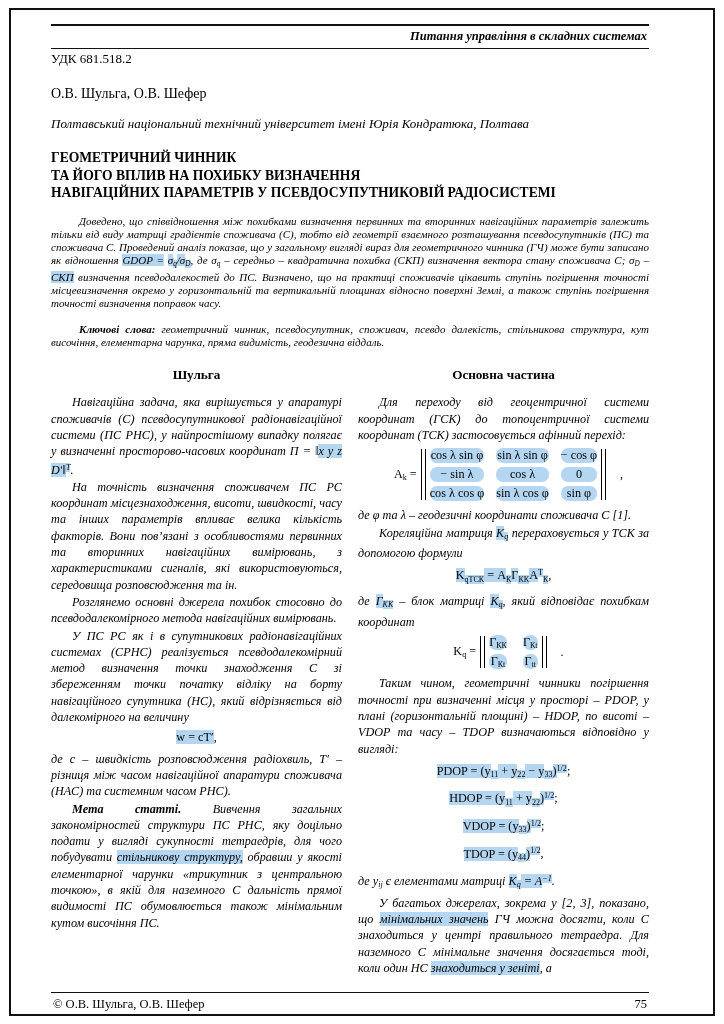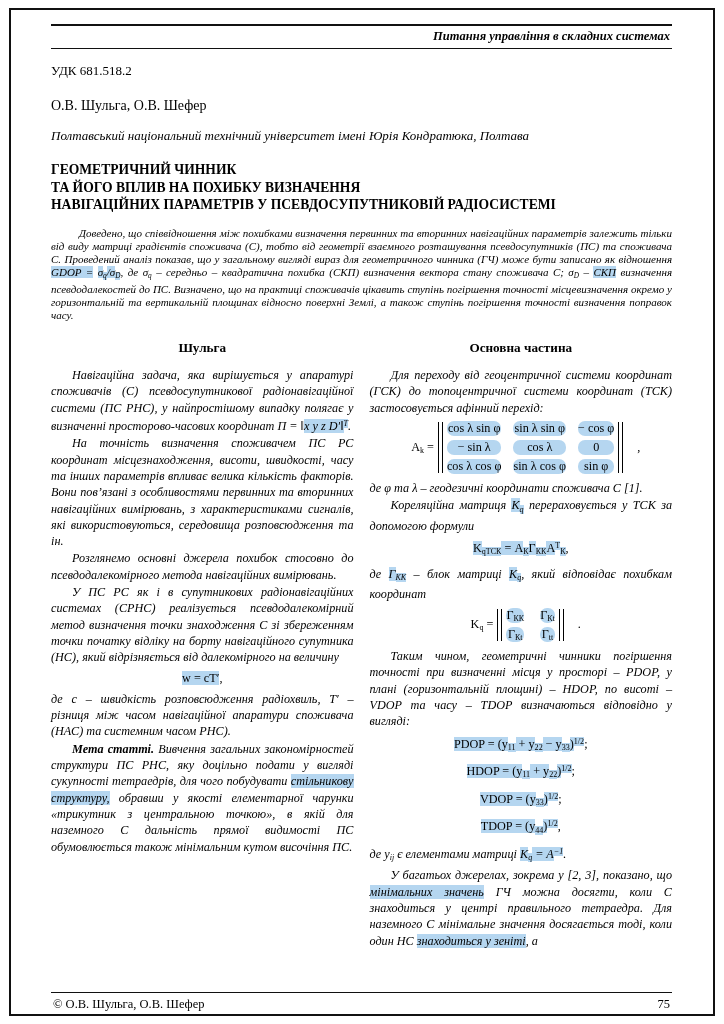--- a/index.html
+++ b/index.html
@@ -1,24 +1,24 @@
 <!DOCTYPE html>
 <html><head>
 <meta charset="utf-8">
 <style>
   html,body{margin:0;padding:0;background:#e8e8e8;}
   .page{position:relative;width:724px;height:1024px;background:#ffffff;margin:0 auto;
         font-family:"Liberation Serif","DejaVu Serif",serif;color:#000;overflow:hidden;
         box-shadow:0 0 0 1px #cccccc;}
   .frame{position:absolute;top:8px;left:9px;right:9px;bottom:8px;border:2px solid #111;}
   .content{position:absolute;top:0;left:0;right:0;bottom:0;box-sizing:border-box;
-           padding:24px 52px 12px 51px;display:flex;flex-direction:column;overflow:hidden;}
+           padding:24px 75px 12px 51px;display:flex;flex-direction:column;overflow:hidden;}
   .jheader{border-top:2px solid #111;border-bottom:1px solid #111;padding:3px 2px 4px 0;
            text-align:right;font-style:italic;font-weight:bold;font-size:12.5px;}
-  .udc{margin-top:14px;font-size:13px;}
+  .udc{margin-top:2px;font-size:13px;}
   .authors{margin-top:19px;font-size:14px;}
   .affiliation{margin-top:14px;font-style:italic;font-size:13px;}
   .title{margin-top:17px;font-weight:bold;font-size:13.6px;line-height:17.5px;}
   .abstract{margin-top:13px;font-style:italic;font-size:11px;line-height:13.1px;
             text-align:justify;text-indent:28px;}
   .keywords{margin-top:13px;font-style:italic;font-size:11px;line-height:13.1px;
             text-align:justify;text-indent:28px;}
   .columns{margin-top:15px;display:flex;gap:16px;flex:0 1 auto;}
   .col{flex:1 1 0;min-width:0;}
   .colhead{text-align:center;font-weight:bold;font-size:13.2px;margin:3px 0 11px 0;}
@@ -56,20 +56,21 @@
     <div class="affiliation">Полтавський національний технічний університет імені Юрія Кондратюка, Полтава</div>
 
     <div class="title">
       <div>ГЕОМЕТРИЧНИЙ ЧИННИК</div>
       <div>ТА ЙОГО ВПЛИВ НА ПОХИБКУ ВИЗНАЧЕННЯ</div>
       <div>НАВІГАЦІЙНИХ ПАРАМЕТРІВ У ПСЕВДОСУПУТНИКОВІЙ РАДІОСИСТЕМІ</div>
     </div>
 
     <div class="abstract"><span>Доведено, що співвідношення між похибками визначення первинних та вторинних навігаційних параметрів залежить тільки від виду матриці градієнтів споживача (С), тобто від геометрії взаємного розташування псевдосупутників (ПС) та споживача С. Проведений аналіз показав, що у загальному вигляді вираз для геометричного чинника (ГЧ) може бути записано як відношення </span><span class="hl">GDOP =</span><span> </span><span class="hl">σ</span><span class="hl sub">q</span><span class="hl">/σ</span><span class="hl sub">D</span><span>, де σ</span><span class="sub">q</span><span> – середньо – квадратична похибка (СКП) визначення вектора стану споживача С; σ</span><span class="sub">D</span><span> – </span><span class="hl">СКП</span><span> визначення псевдодалекостей до ПС. Визначено, що на практиці споживачів цікавить ступінь погіршення точності місцевизначення окремо у горизонтальній та вертикальній площинах відносно поверхні Землі, а також ступінь погіршення точності визначення поправок часу.</span></div>
 
+    <div class="keywords"><span class="b">Ключові слова: </span><span>геометричний чинник, псевдосупутник, споживач, псевдо далекість,  стільникова структура, кут височіння, елементарна чарунка, пряма видимість, геодезична віддаль.</span></div>
 
     <div class="columns">
 
       <div class="col">
         <div class="colhead">Шульга</div>
         <p class="indent"><span>Навігаційна задача, яка вирішується у апаратурі споживачів (С) псевдосупутникової радіонавігаційної системи (ПС РНС), у найпростішому випадку полягає у визначенні просторово-часових координат П = ‖</span><span class="hl">x у z D′</span><span class="hl">‖</span><span class="hl sup">Т</span><span>.</span></p>
         <p class="indent"><span>На точність визначення споживачем ПС РС координат місцезнаходження, висоти, швидкості, часу та інших параметрів впливає велика кількість факторів. Вони пов’язані з особливостями первинних та вторинних навігаційних вимірювань, з характеристиками сигналів, які використовуються, середовища розповсюдження та ін.</span></p>
         <p class="indent"><span>Розглянемо основні джерела похибок стосовно до псевдодалекомірного метода навігаційних вимірювань.</span></p>
         <p class="indent"><span>У ПС РС як і в супутникових радіонавігаційних системах (СРНС) реалізується псевдодалекомірний метод визначення точки знаходження С зі збереженням точки початку відліку на борту навігаційного супутника (НС), який відрізняється від далекомірного на величину</span></p>
         <div class="formula"><span class="hl">w = cТ′</span><span>,</span></div>

